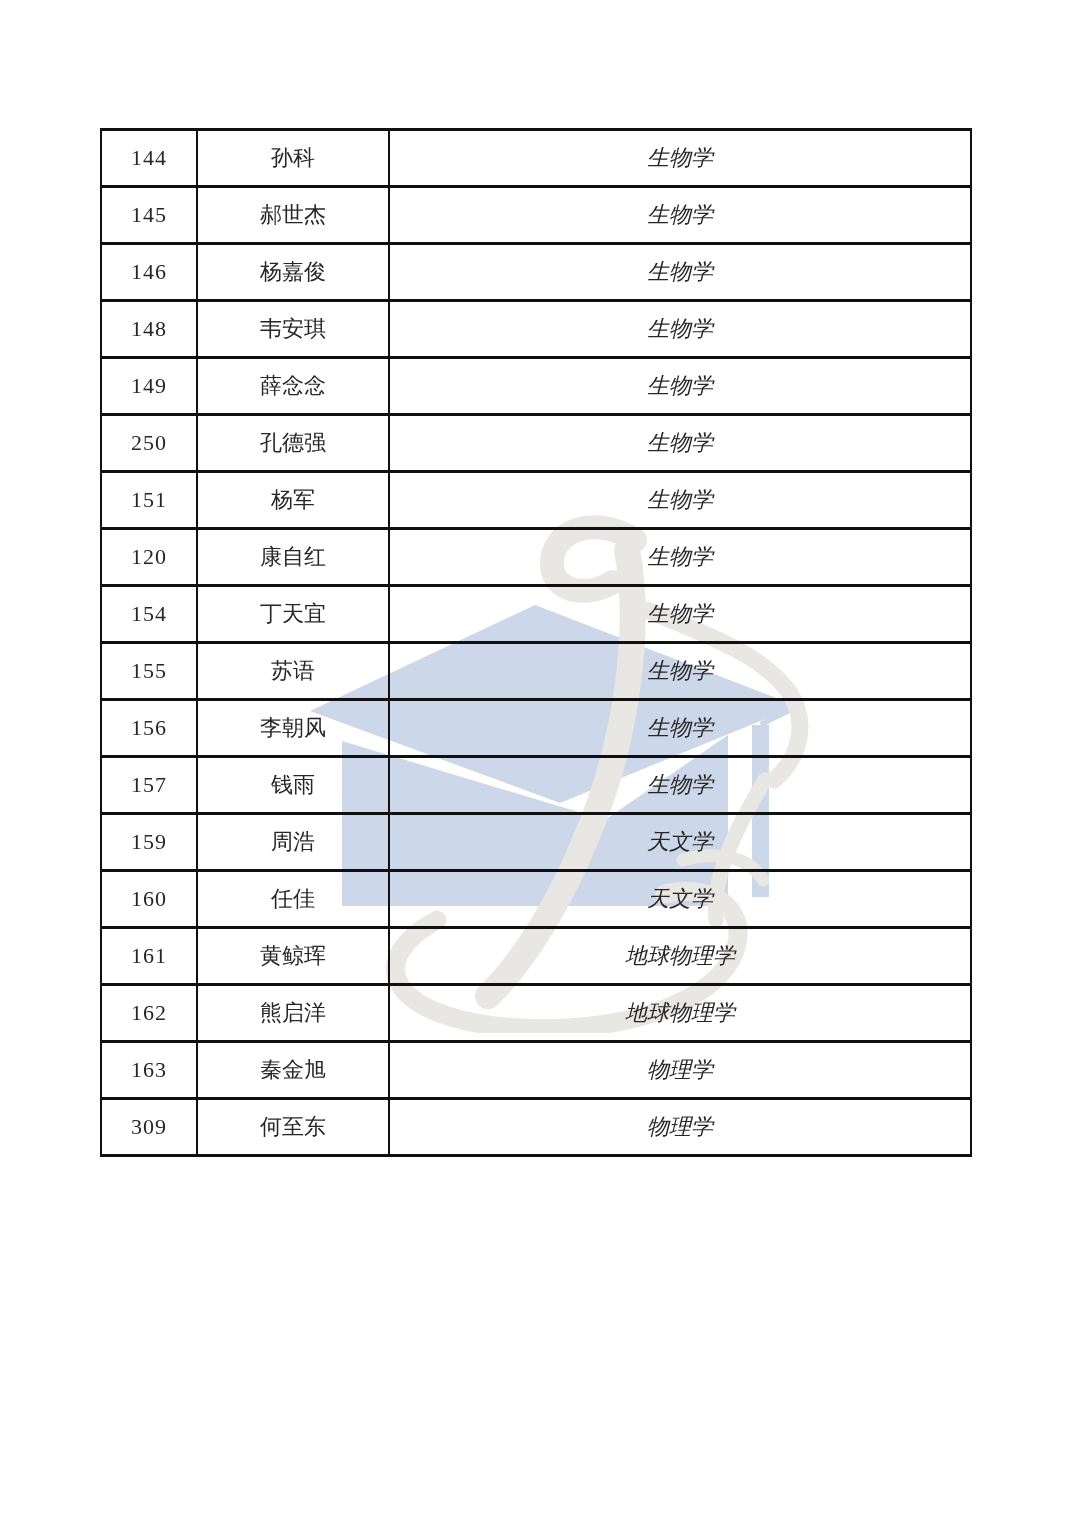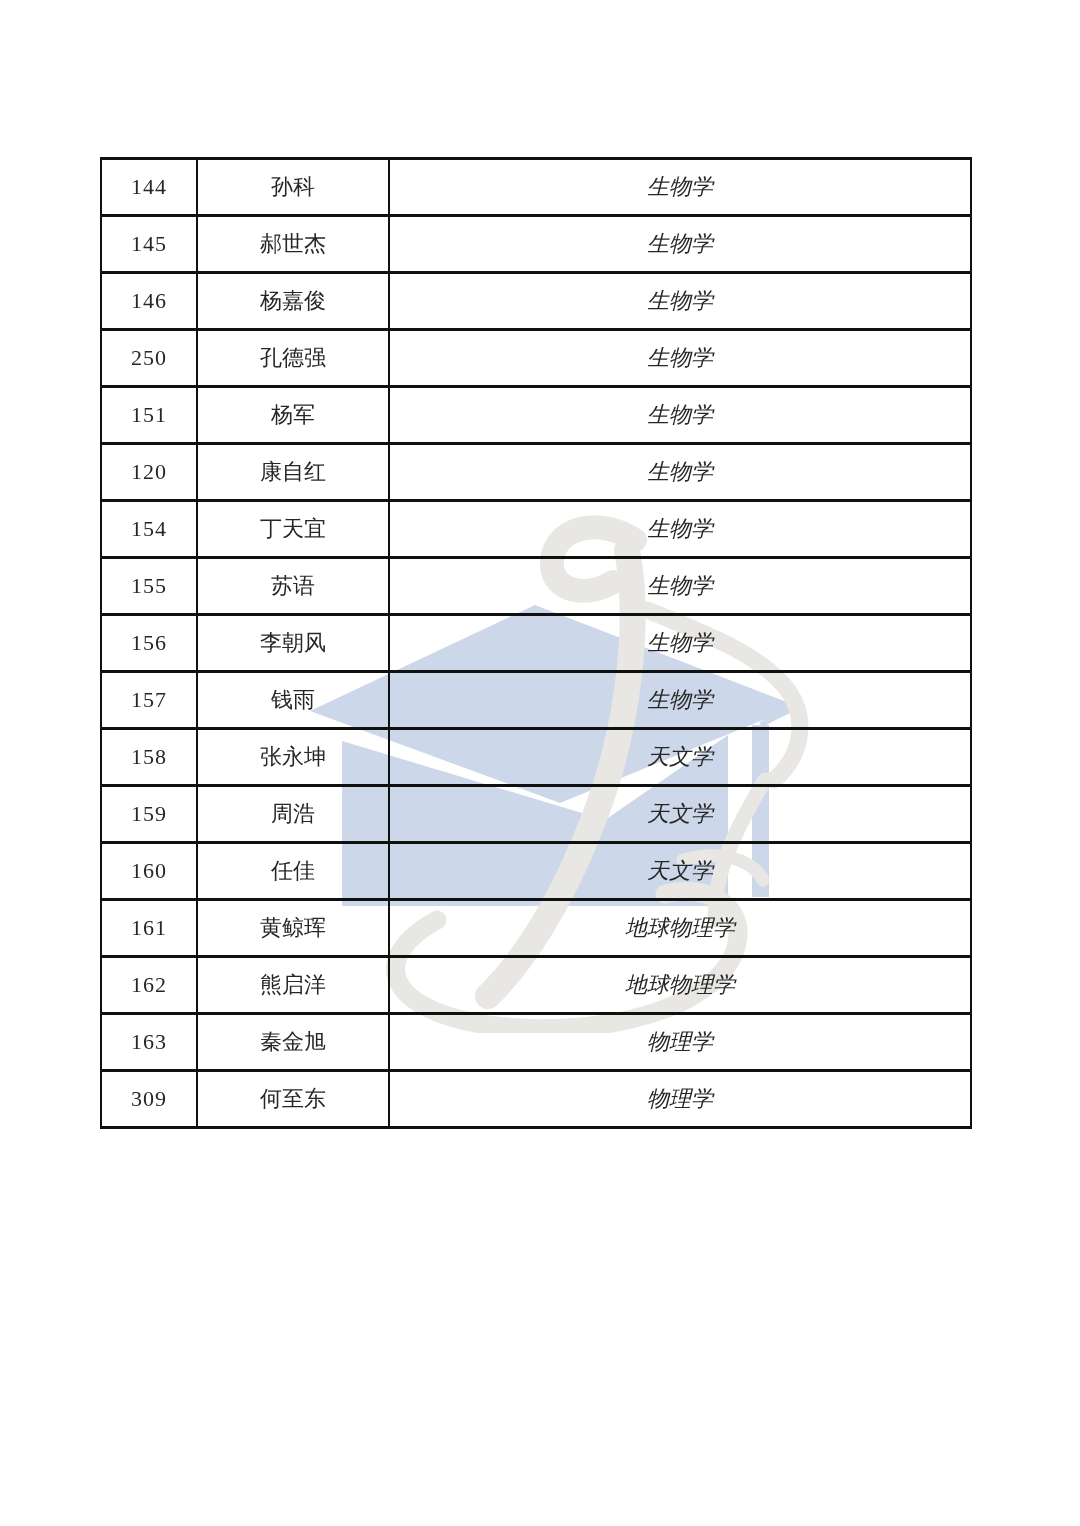--- a/index.html
+++ b/index.html
@@ -29,21 +29,20 @@
   }
   table.roster {
     position: absolute;
     left: 100px;
     top: 128px;
     width: 868px;
     border-collapse: collapse;
     table-layout: fixed;
     z-index: 1;
     background: transparent;
-    margin-top: 29px;
   }
   table.roster td {
     border-left: 2px solid #101010;
     border-right: 2px solid #101010;
     border-top: 3px solid #101010;
     border-bottom: 3px solid #101010;
     height: 54px; 
     text-align: center;
     vertical-align: middle;
     font-size: 22px;
@@ -93,21 +92,31 @@
       <td class="col-major">生物学</td>
     </tr>
 
     <tr>
       <td class="col-no" ,="">146</td>
       <td class="col-name">杨嘉俊</td>
       <td class="col-major">生物学</td>
     </tr>
 
 
+    <tr>
+      <td class="col-no" ,="">148</td>
+      <td class="col-name">韦安琪</td>
+      <td class="col-major">生物学</td>
+    </tr>
 
+    <tr>
+      <td class="col-no" ,="">149</td>
+      <td class="col-name">薛念念</td>
+      <td class="col-major">生物学</td>
+    </tr>
 
     <tr>
       <td class="col-no" ,="">250</td>
       <td class="col-name">孔德强</td>
       <td class="col-major">生物学</td>
     </tr>
 
     <tr>
       <td class="col-no" ,="">151</td>
       <td class="col-name">杨军</td>
@@ -138,25 +147,20 @@
       <td class="col-name">李朝风</td>
       <td class="col-major">生物学</td>
     </tr>
 
     <tr>
       <td class="col-no" ,="">157</td>
       <td class="col-name">钱雨</td>
       <td class="col-major">生物学</td>
     </tr>
 
-    <tr>
-      <td class="col-no" ,="">158</td>
-      <td class="col-name">张永坤</td>
-      <td class="col-major">天文学</td>
-    </tr>
 
     <tr>
       <td class="col-no" ,="">159</td>
       <td class="col-name">周浩</td>
       <td class="col-major">天文学</td>
     </tr>
 
     <tr>
       <td class="col-no" ,="">160</td>
       <td class="col-name">任佳</td>

